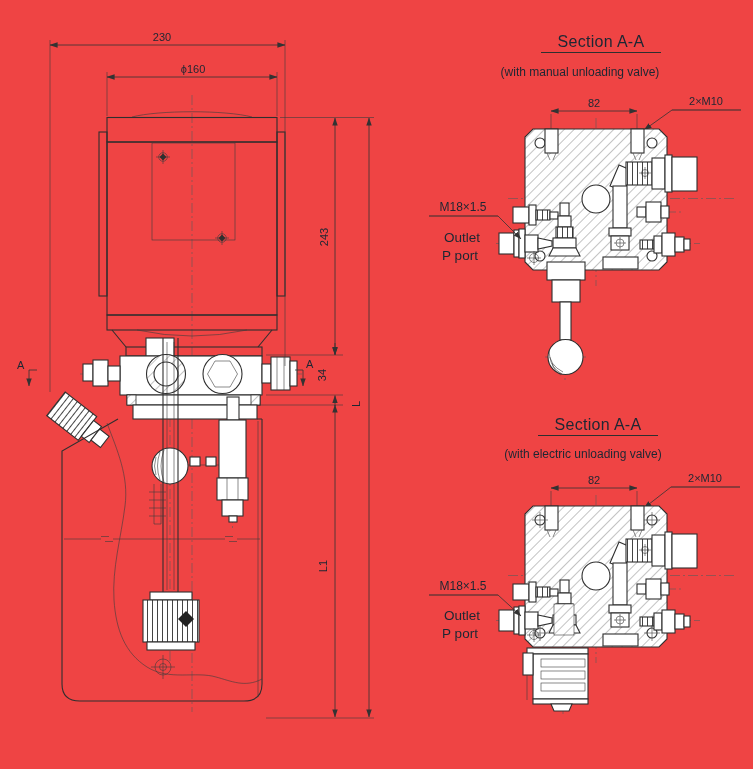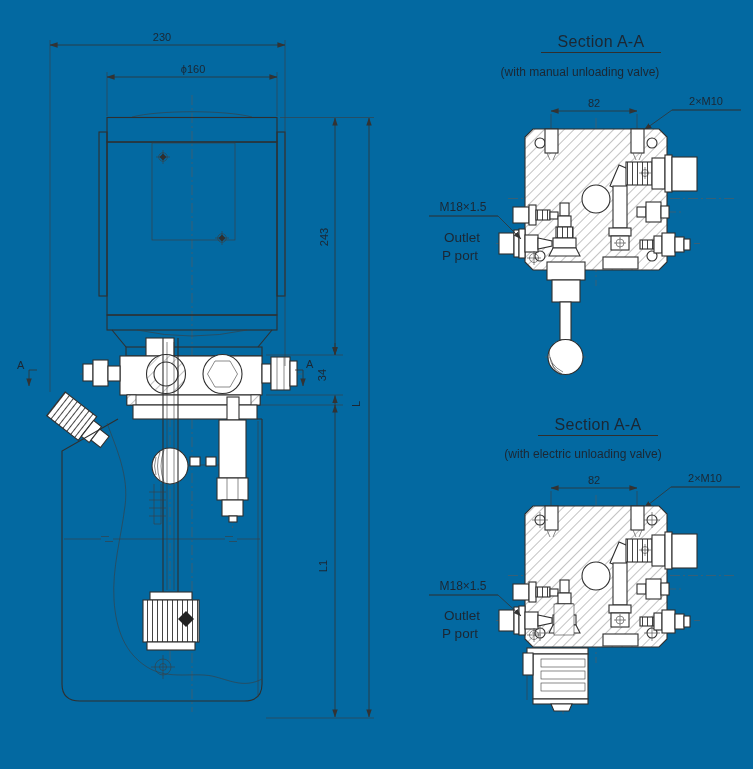--- a/index.html
+++ b/index.html
@@ -1,16 +1,16 @@
 <!DOCTYPE html>
 <html><head>
 <meta charset="utf-8">
 <style>
   html,body{margin:0;padding:0;background:#ffffff;}
-  .canvas{position:relative;width:753px;height:769px;background:#0369a1;overflow:hidden;
+  .canvas{position:relative;width:753px;height:769px;background:#ef4444;overflow:hidden;
           font-family:"Liberation Sans",sans-serif;}
   svg{display:block}
   svg text{fill:#1c2733;font-family:"Liberation Sans",sans-serif;}
   .t11{font-size:11px;}
   .t12{font-size:12px;}
   .t13{font-size:13.5px;}
   .t16{font-size:16px;letter-spacing:.3px;}
   .ln{stroke:#2f2f2f;stroke-width:1.1;fill:none;}
   .lnf{stroke:#2f2f2f;stroke-width:1.1;fill:#ffffff;}
   .tn{stroke:#3d3d3d;stroke-width:0.6;fill:none;}

